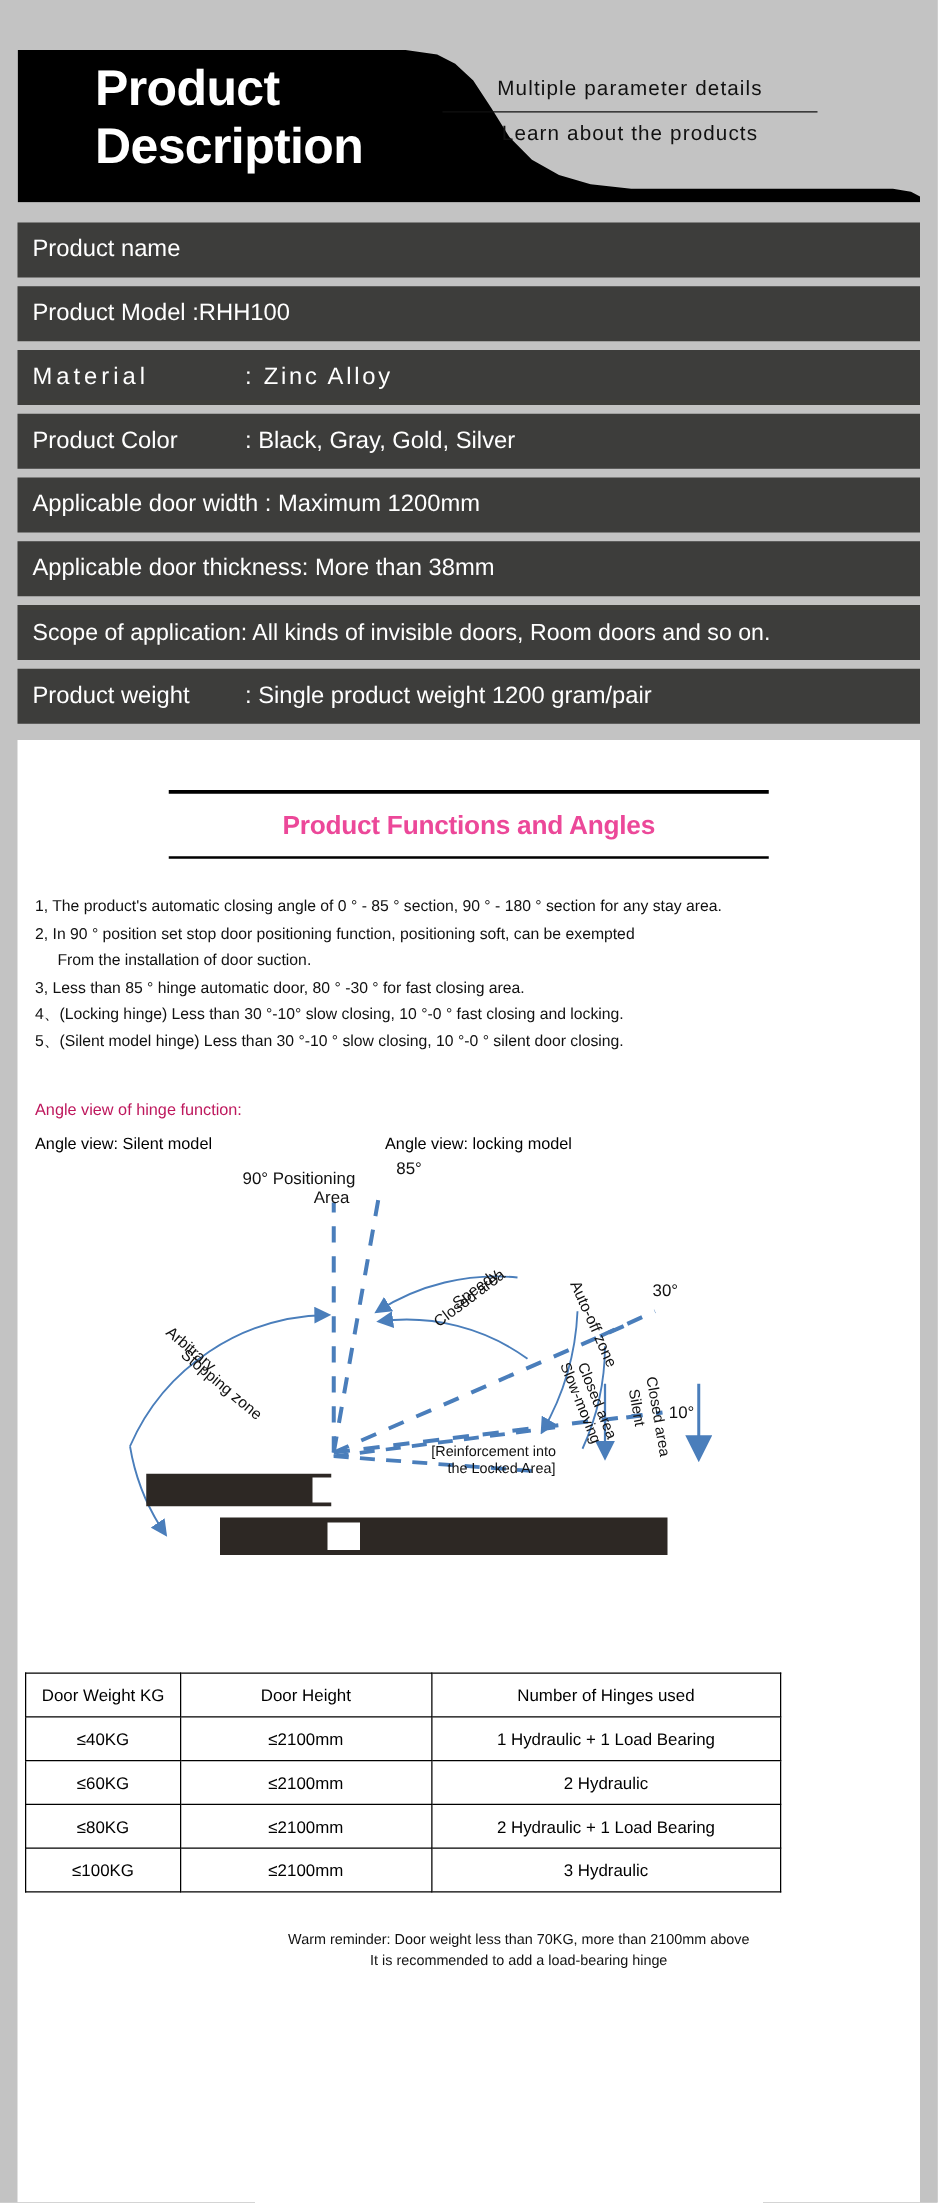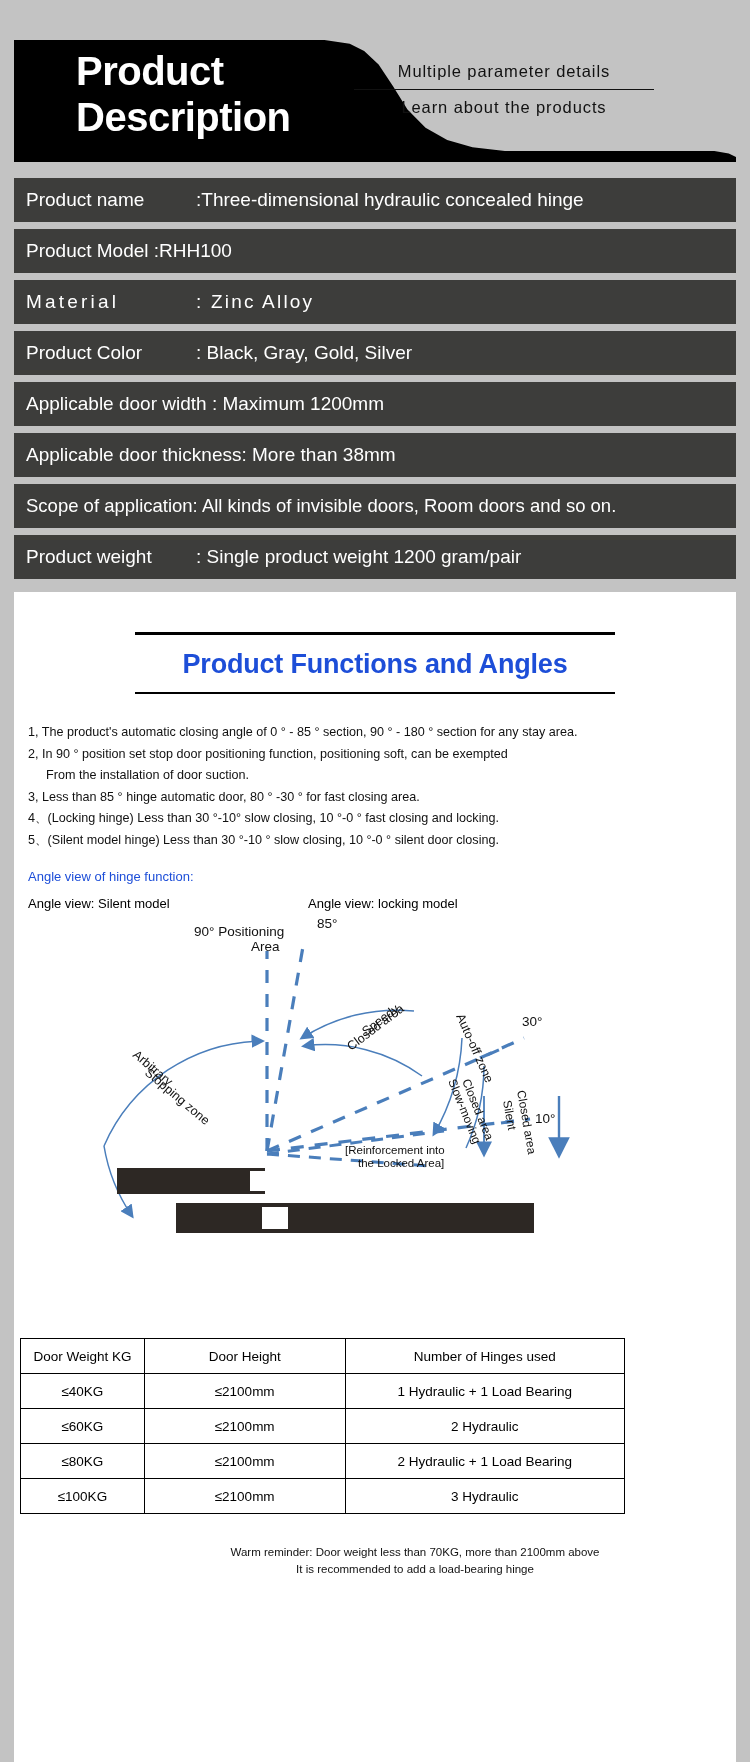--- a/index.html
+++ b/index.html
@@ -94,34 +94,34 @@
   .body-card {
     position: absolute;
     left: 14px; top: 592px;
     width: 722px; height: 1170px;
     background: #fff;
   }
 
   .fn-title-wrap { text-align: center; padding-top: 40px; }
   .fn-rule { width: 480px; height: 2.5px; background: #000; margin: 0 auto; }
   .fn-title {
-    font-size: 27px; font-weight: bold; color: #1d4ed8;
+    font-size: 21px; font-weight: bold; color: #ec4899;
     padding: 14px 0 12px 0; letter-spacing: -0.2px;
   }
 
   .fn-list {
     margin: 28px 0 0 14px;
     font-size: 12.6px;
     color: #111;
     line-height: 21.5px;
   }
   .fn-list div { white-space: nowrap; }
   .fn-list .indent { padding-left: 18px; }
 
-  .angle-head { margin: 18px 0 0 14px; font-size: 13px; color: #1d4ed8; }
+  .angle-head { margin: 36px 0 0 14px; font-size: 13px; color: #be185d; }
   .angle-cols {
     margin: 12px 0 0 0;
     position: relative;
     height: 20px;
     padding-left: 28px;
   }
   .angle-cols .c1 { position: absolute; left: 14px; font-size: 13px; }
   .angle-cols .c2 { position: absolute; left: 294px; font-size: 13px; }
 
   
@@ -170,21 +170,20 @@
 Description</div>
     <div class="banner-sub">
       <span class="s1">Multiple parameter details</span>
       <span class="s2">Learn about the products</span>
     </div>
   </div>
 
   <div class="specs">
     <div class="spec-row">
       <span class="k" style="width:170px">Product name</span>
-      <span class="v">:Three-dimensional hydraulic concealed hinge</span>
     </div>
     <div class="spec-row">
       <span class="k">Product Model :RHH100</span>
     </div>
     <div class="spec-row spaced">
       <span class="k" style="width:170px">Material</span>
       <span class="v">: Zinc Alloy</span>
     </div>
     <div class="spec-row">
       <span class="k" style="width:170px">Product Color</span>

